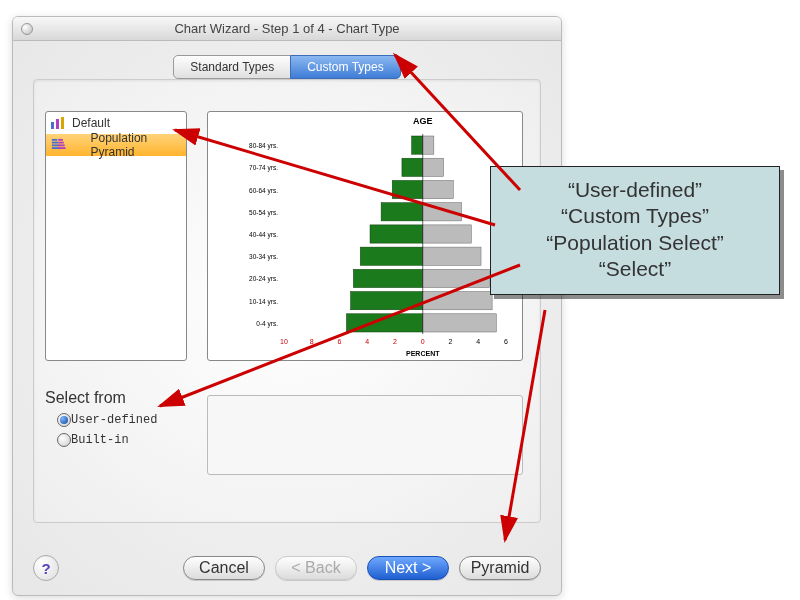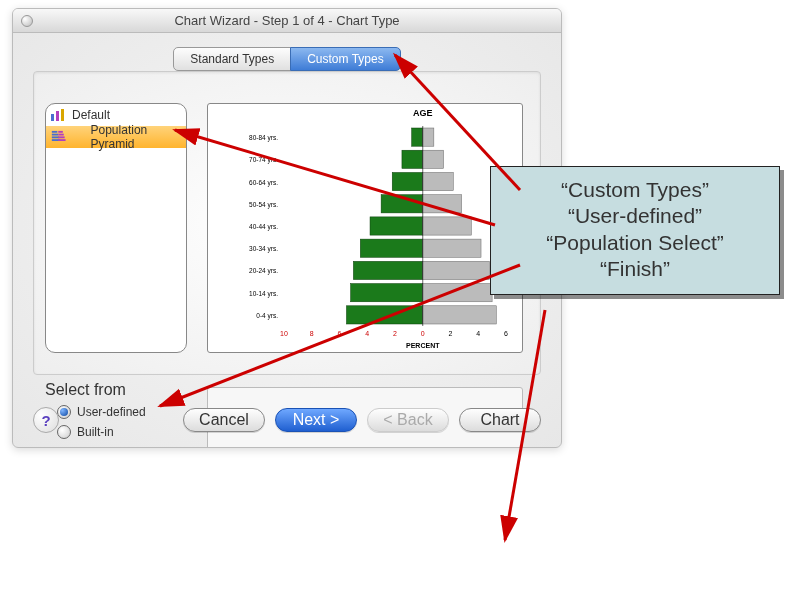--- a/index.html
+++ b/index.html
@@ -7,22 +7,22 @@
     font-family: "Lucida Grande", Arial, sans-serif;
     font-size: 12px;
     background: #fff;
     width: 800px;
     height: 600px;
     position: relative;
     color: #333;
   }
   .window {
     position: absolute;
-    left: 12px; top: 8px;
-    width: 550px; height: 440px;
+    left: 12px; top: 16px;
+    width: 550px; height: 580px;
     border: 1px solid #bbb;
     border-radius: 6px;
     background: radial-gradient(ellipse at center, #f7f7f7 0%, #e7e7e7 100%);
     box-shadow: 0 2px 8px rgba(0,0,0,0.15);
     overflow: hidden;
   }
   .titlebar {
     height: 24px;
     background: linear-gradient(#f8f8f8,#d8d8d8);
     border-bottom: 1px solid #bbb;
@@ -70,21 +70,21 @@
     font-size: 12px; color: #333;
   }
   .chart-type-label { left: 32px; top: 74px; }
   .sample-label     { left: 200px; top: 74px; }
 
   .list-box {
     position: absolute;
     left: 32px; top: 94px;
     width: 142px; height: 250px;
     border: 1px solid #888;
-    border-radius: 10px;
+    border-radius: 3px;
     background: #fff;
   }
   .list-row {
     display: flex; align-items: center;
     height: 22px;
     padding-left: 4px;
     font-size: 12px;
   }
   .list-row.selected {
     background: linear-gradient(#ffd37a,#ffb42e);
@@ -106,21 +106,21 @@
   .select-from-label {
     position: absolute;
     left: 32px; top: 372px;
     font-size: 16px; color: #333;
   }
   .radio-group {
     position: absolute;
     left: 44px; top: 396px;
     display: flex; flex-direction: column; gap: 6px;
   }
-  .radio-row { display: flex; align-items: center; gap: 6px; font-size: 12px; }
+  .radio-row { display: flex; align-items: center; font-size: 12px; font-family: Liberation Mono, monospace; }
   .aqua-radio {
     width: 14px; height: 14px; border-radius: 50%;
     border: 1px solid #666;
     background: radial-gradient(circle at 35% 35%, #fff, #ccc);
     position: relative;
   }
   .aqua-radio.checked::after {
     content: ""; position: absolute; left: 2px; top: 2px;
     width: 8px; height: 8px; border-radius: 50%;
     background: radial-gradient(circle at 30% 30%, #7fb5ff, #0d47a1);
@@ -287,32 +287,32 @@
       <span>Built-in</span>
     </div>
   </div>
 
   <div class="desc-box"></div>
 
   <div class="button-row">
     <div class="help-icon">?</div>
     <div class="spacer"></div>
     <div class="btn">Cancel</div>
+    <div class="btn disabled">&lt; Back</div>
     <div class="btn primary">Next &gt;</div>
-    <div class="btn disabled">&lt; Back</div>
-    <div class="btn">Chart</div>
+    <div class="btn">Pyramid</div>
   </div>
 
 </div>
 
 <div class="callout">
+  <div class="line">“User-defined”</div>
   <div class="line">“Custom Types”</div>
-  <div class="line">“User-defined”</div>
   <div class="line">“Population Select”</div>
-  <div class="line">“Finish”</div>
+  <div class="line">“Select”</div>
 </div>
 
 <svg class="arrows" width="800" height="600">
   <defs>
     <marker id="ah" markerWidth="10" markerHeight="10" refX="8" refY="3" orient="auto">
       <path d="M0,0 L9,3 L0,6 Z" fill="#cc0000"></path>
     </marker>
   </defs>
   <line x1="520" y1="190" x2="395" y2="55" stroke="#cc0000" stroke-width="3" marker-end="url(#ah)"></line>
   <line x1="495" y1="225" x2="175" y2="130" stroke="#cc0000" stroke-width="3" marker-end="url(#ah)"></line>

